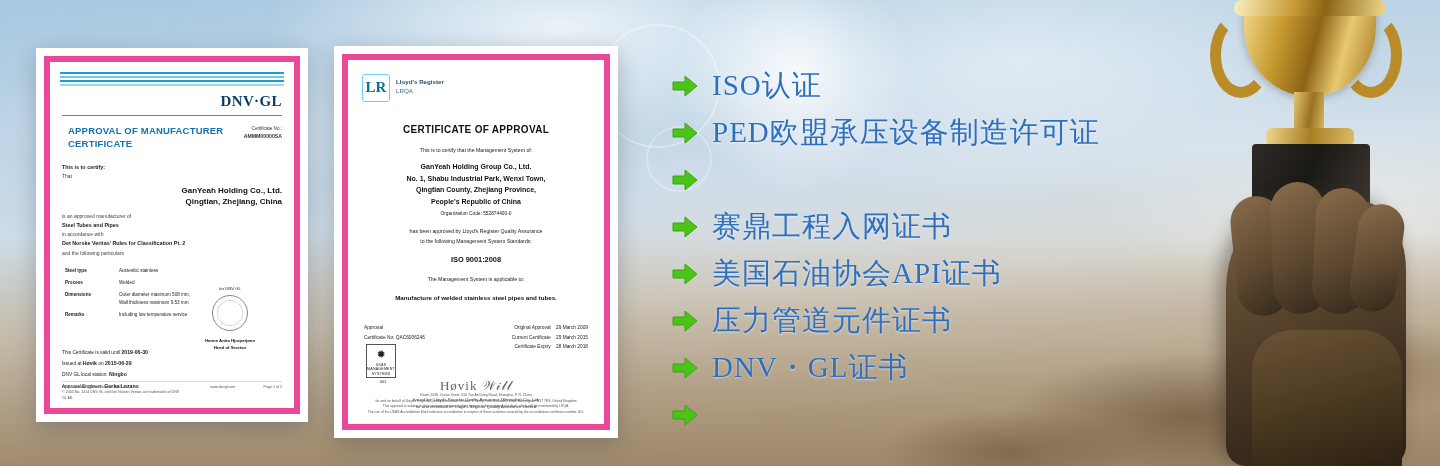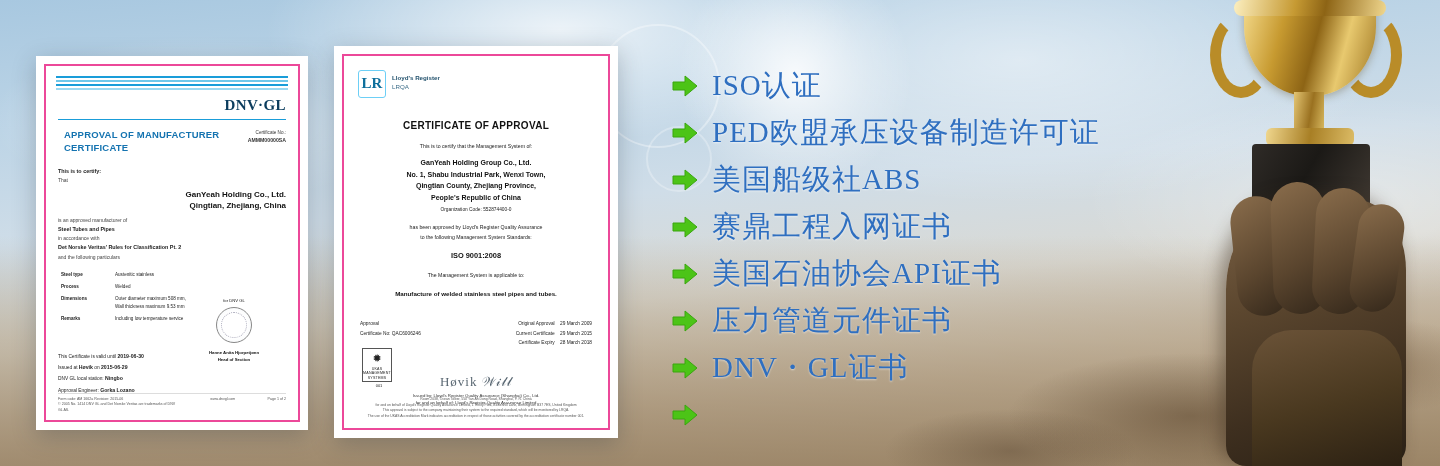--- a/index.html
+++ b/index.html
@@ -151,32 +151,32 @@
     border-radius: 40px 40px 0 0;
   }
 
   
   .cert {
     position: absolute;
     background: #ffffff;
     box-shadow: 0 6px 22px rgba(40,50,60,0.28);
   }
   .cert-a {
-    left: 36px; top: 56px;
+    left: 36px; top: 48px;
     width: 272px; height: 374px;
     padding: 0;
   }
   .cert-b {
     left: 334px; top: 46px;
     width: 284px; height: 392px;
   }
   .cert-inner {
     position: absolute;
     inset: 8px;
-    border: 2px solid #ec4899;
+    border: 6px solid #ec4899;
     overflow: hidden;
   }
 
   
   .dnv-bars {
     margin: 10px 10px 0 10px;
     height: 14px;
     background: repeating-linear-gradient(to bottom,
       #1a9dd9 0px, #1a9dd9 2px,
       #ffffff 2px, #ffffff 4px,
@@ -650,21 +650,20 @@
       </span>
       <span class="cert-label">PED欧盟承压设备制造许可证</span>
     </div>
 
     <div class="cert-item">
       <span class="arrow">
         <svg width="26" height="22" viewBox="0 0 26 22">
           <path d="M1 7 L13 7 L13 1 L25 11 L13 21 L13 15 L1 15 Z" fill="#4cc417" stroke="#3aa60f" stroke-width="1"></path>
         </svg>
       </span>
-      <span class="cert-label">美国船级社ABS</span>
     </div>
 
     <div class="cert-item">
       <span class="arrow">
         <svg width="26" height="22" viewBox="0 0 26 22">
           <path d="M1 7 L13 7 L13 1 L25 11 L13 21 L13 15 L1 15 Z" fill="#4cc417" stroke="#3aa60f" stroke-width="1"></path>
         </svg>
       </span>
       <span class="cert-label">赛鼎工程入网证书</span>
     </div>

